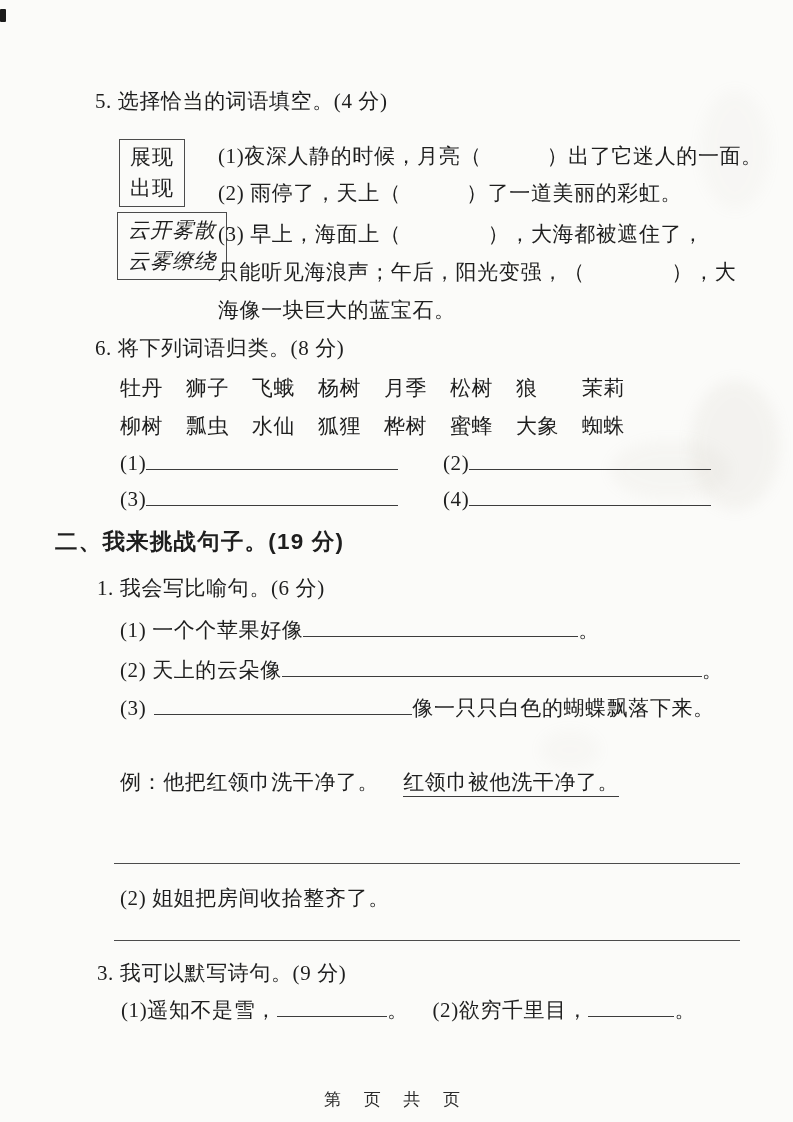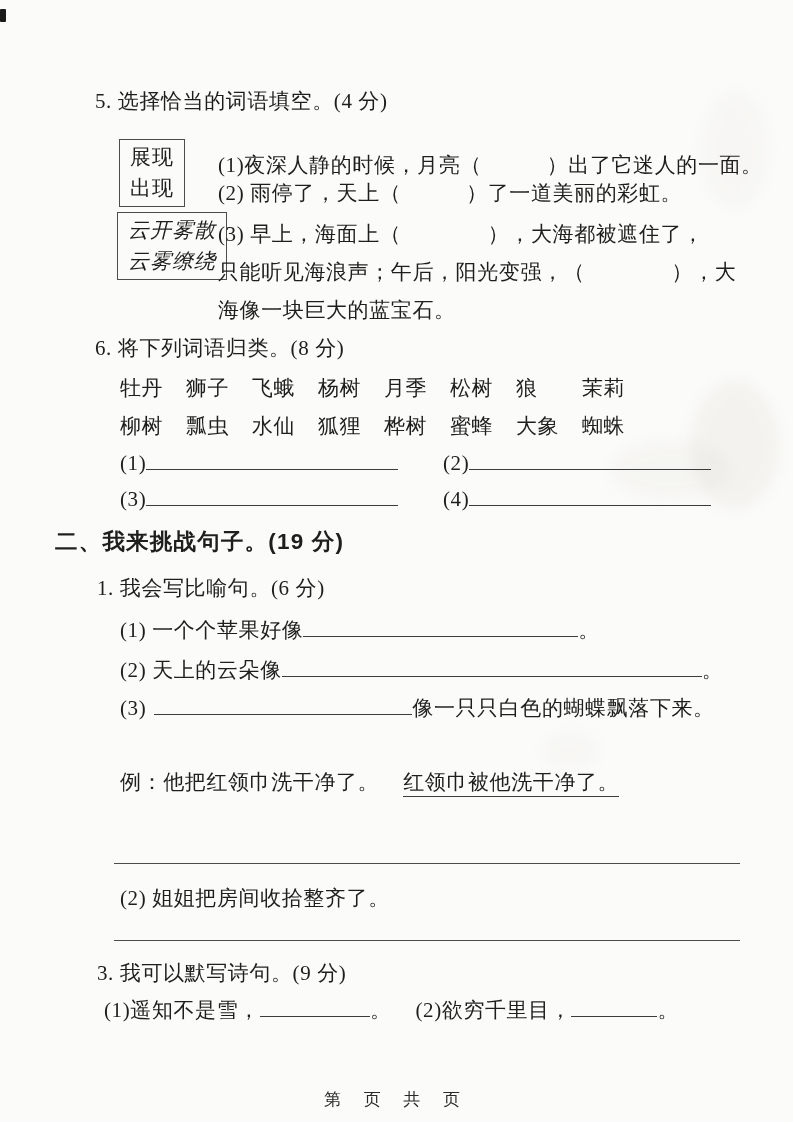--- a/index.html
+++ b/index.html
@@ -91,21 +91,21 @@
   <div class="smudge" style="left:700px;top:90px;width:70px;height:120px;opacity:0.05;"></div>
   <div class="smudge" style="left:540px;top:730px;width:60px;height:40px;opacity:0.05;"></div>
 
   <div class="line" style="left:95px;top:86px;">5. 选择恰当的词语填空。(4 分)</div>
 
   <div class="wordbox words" style="left:119px;top:139px;">
       <span class="boxline">展现</span>
       <span class="boxline">出现</span>
     </div>
 
-  <div class="line" style="left:218px;top:141px;margin-top:9px;">(1)夜深人静的时候，月亮（　　　）出了它迷人的一面。</div>
+  <div class="line" style="left:218px;top:141px;">(1)夜深人静的时候，月亮（　　　）出了它迷人的一面。</div>
   <div class="line" style="left:218px;top:178px;">(2) 雨停了，天上（　　　）了一道美丽的彩虹。</div>
 
   <div class="wordbox words" style="left:117px;top:212px;font-style:italic;">
       <span class="boxline">云开雾散</span>
       <span class="boxline">云雾缭绕</span>
     </div>
 
   <div class="line" style="left:218px;top:219px;">(3) 早上，海面上（　　　　），大海都被遮住了，</div>
   <div class="line" style="left:218px;top:257px;">只能听见海浪声；午后，阳光变强，（　　　　），大</div>
   <div class="line" style="left:218px;top:295px;">海像一块巨大的蓝宝石。</div>
@@ -147,19 +147,19 @@
     <span>例：他把红领巾洗干净了。</span><span class="sp-24"></span><span class="u">红领巾被他洗干净了。</span>
   </div>
 
   <div class="rule" style="left:114px;top:863px;width:626px;"></div>
 
   <div class="line" style="left:120px;top:883px;">(2) 姐姐把房间收拾整齐了。</div>
   <div class="rule" style="left:114px;top:940px;width:626px;"></div>
 
   <div class="line" style="left:97px;top:958px;">3. 我可以默写诗句。(9 分)</div>
 
-  <div class="line" style="left:104px;top:995px;">
+  <div class="line" style="left:121px;top:995px;">
     <span>(1)遥知不是雪，</span><span class="blank" style="width:110px;"></span><span>。</span><span class="sp-24"></span><span>(2)欲穷千里目，</span><span class="blank" style="width:86px;"></span><span>。</span>
   </div>
 
   <div class="footer" style="top:1088px;">第 页 共 页</div>
 
 </div>
 
 </body></html>

